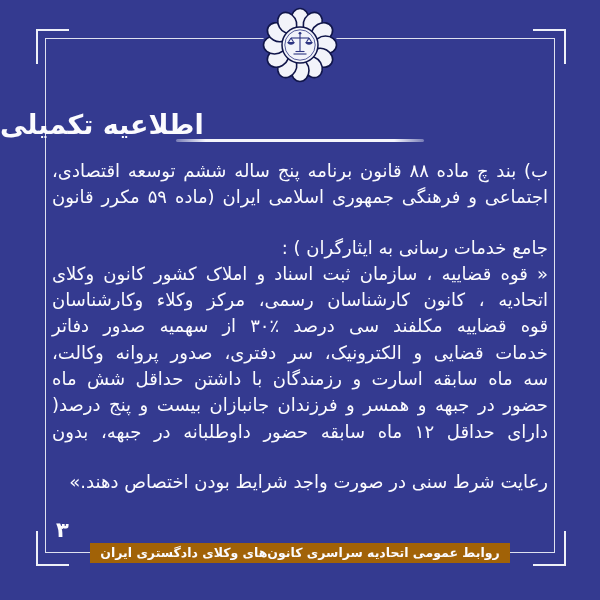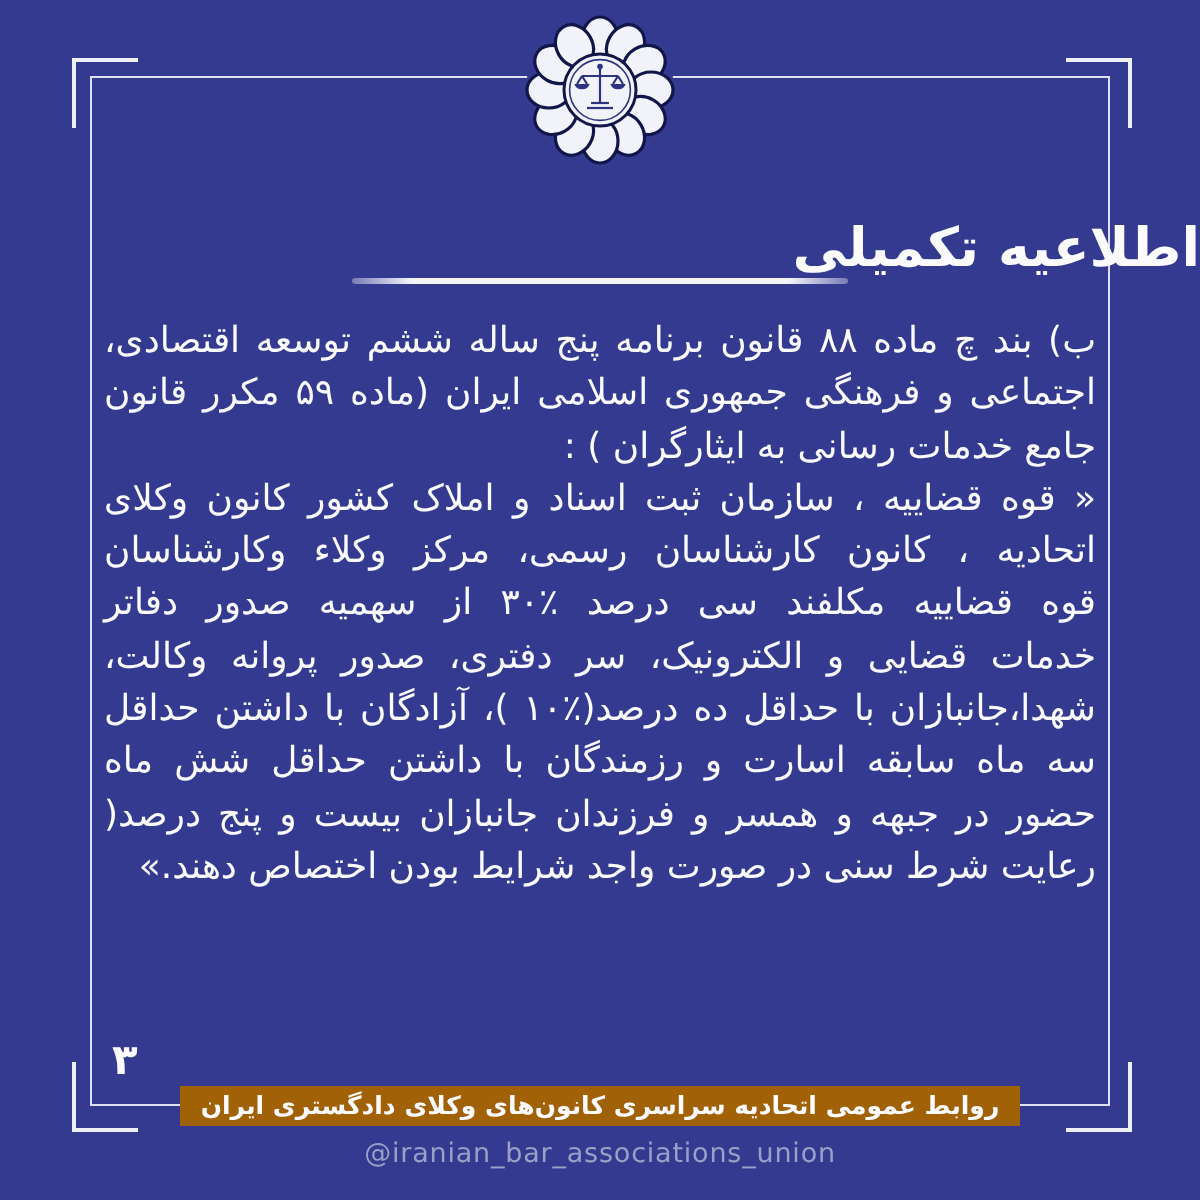--- a/index.html
+++ b/index.html
@@ -23,39 +23,39 @@
   .corner{position:absolute;width:31px;height:33px;}
   .corner.tl{left:36px;top:29px;border-top:2px solid #eef0f8;border-left:2px solid #eef0f8;}
   .corner.tr{left:533px;top:29px;border-top:2px solid #eef0f8;border-right:2px solid #eef0f8;}
   .corner.bl{left:36px;top:531px;border-bottom:2px solid #eef0f8;border-left:2px solid #eef0f8;}
   .corner.br{left:533px;top:531px;border-bottom:2px solid #eef0f8;border-right:2px solid #eef0f8;}
   .logo{
     position:absolute;left:262px;top:7px;width:76px;height:76px;
   }
   .title{
     position:absolute;top:91px;left:0;width:100%;
-    text-align:right;
+    text-align:left;
     font-size:27px;font-weight:bold;
     letter-spacing:.5px;
     direction:rtl;
   }
   .divider{
     position:absolute;top:139px;left:50%;
     transform:translateX(-50%);
     width:248px;height:3px;border-radius:2px;
     background:linear-gradient(90deg, rgba(244,245,251,.35), #f4f5fb 12%, #f4f5fb 88%, rgba(244,245,251,.35));
   }
   .body-text{
     position:absolute;top:158px;left:52px;width:496px;
     direction:rtl;
     font-size:18px;
     line-height:26.3px;
   }
   .bline{text-align:justify;text-align-last:justify;white-space:normal;}
-  .bline.pend{text-align-last:right;}
+  .bline.pend{text-align-last:right;margin-top:24px;}
   .pagenum{
     position:absolute;left:56px;top:518px;
     font-size:21px;font-weight:bold;
   }
   .footer-org-row{
     position:absolute;left:46px;top:543px;width:508px;height:20px;
     display:flex;align-items:center;justify-content:center;
   }
   .footer-org{
     background:#a16207;
@@ -151,27 +151,26 @@
   <div class="divider"></div>
 
   <div class="body-text">
       <div class="bline">ب) بند چ ماده ۸۸ قانون برنامه پنج ساله ششم توسعه اقتصادی،</div>
       <div class="bline">اجتماعی و فرهنگی جمهوری اسلامی ایران (ماده ۵۹ مکرر قانون</div>
       <div class="bline pend">جامع خدمات رسانی به ایثارگران ) :</div>
       <div class="bline">« قوه قضاییه ، سازمان ثبت اسناد و املاک کشور کانون وکلای</div>
       <div class="bline">اتحادیه ، کانون کارشناسان رسمی، مرکز وکلاء وکارشناسان</div>
       <div class="bline">قوه قضاییه مکلفند سی درصد ٪۳۰ از سهمیه صدور دفاتر</div>
       <div class="bline">خدمات قضایی و الکترونیک، سر دفتری، صدور پروانه وکالت،</div>
-      <div class="bline">شهدا،جانبازان با حداقل ده درصد(٪۱۰ )، آزادگان با داشتن حداقل</div>
       <div class="bline">سه ماه سابقه اسارت و رزمندگان با داشتن حداقل شش ماه</div>
       <div class="bline">حضور در جبهه و همسر و فرزندان جانبازان بیست و پنج درصد(</div>
+      <div class="bline">دارای حداقل ۱۲ ماه سابقه حضور داوطلبانه در جبهه، بدون</div>
       <div class="bline pend">رعایت شرط سنی در صورت واجد شرایط بودن اختصاص دهند.»</div>
     </div>
 
   <div class="pagenum">۳</div>
 
   <div class="footer-org-row">
     <span class="footer-org">روابط عمومی اتحادیه سراسری کانون‌های وکلای دادگستری ایران</span>
   </div>
 
-  <div class="handle">@iranian_bar_associations_union</div>
 
 </div>
 
 </body></html>

